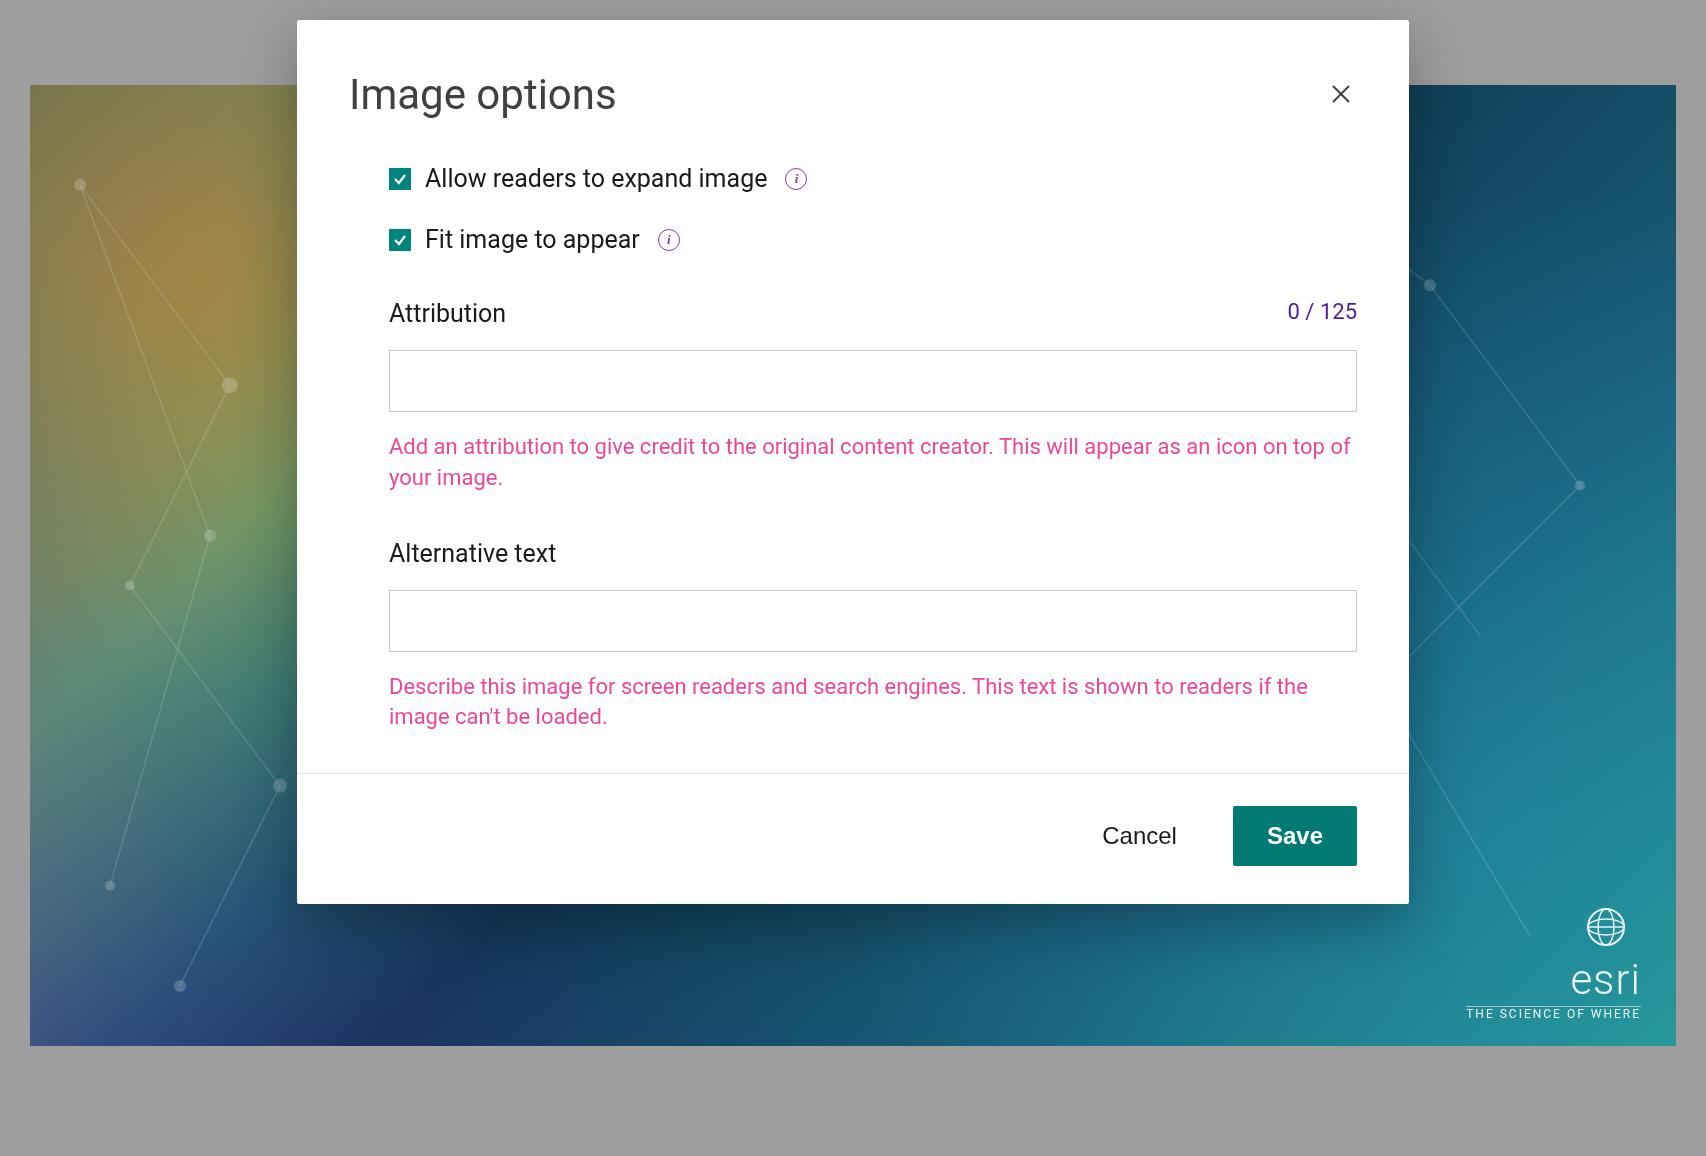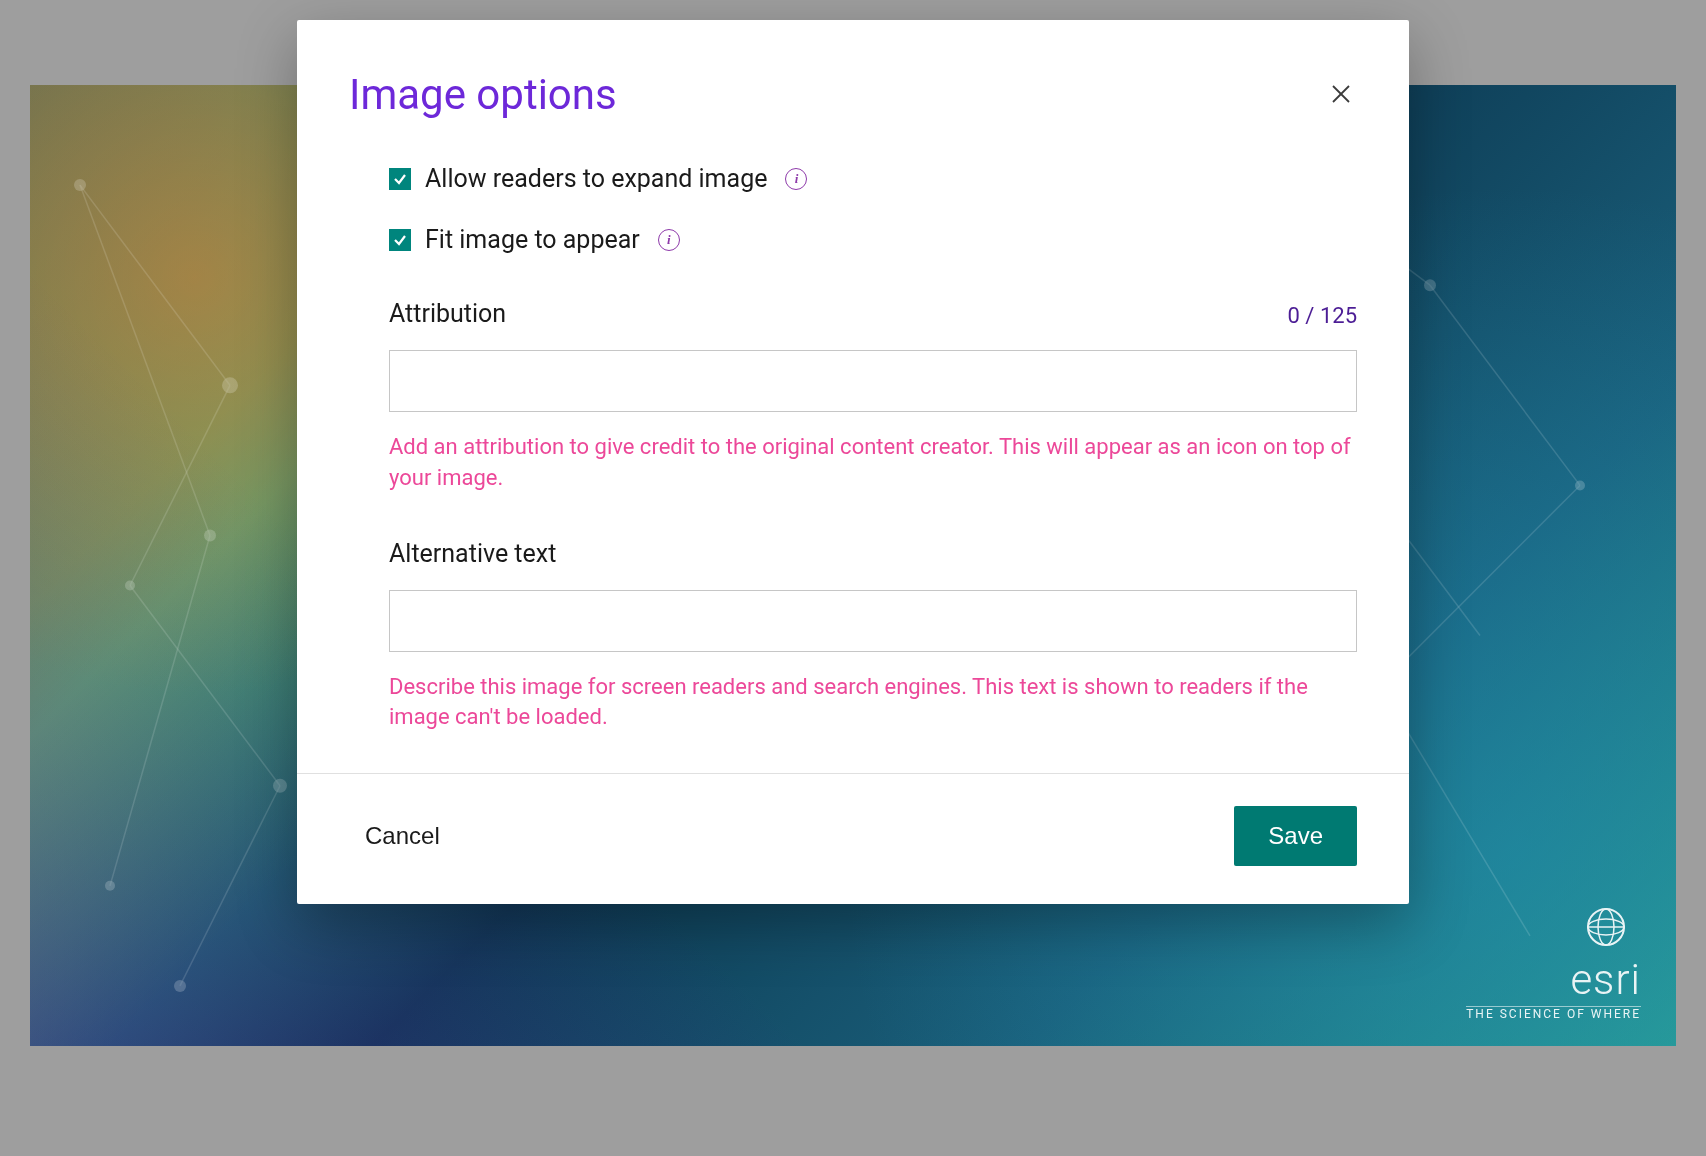--- a/index.html
+++ b/index.html
@@ -95,21 +95,21 @@
     .modal-header {
       padding: 50px 52px 30px 52px;
       display: flex;
       justify-content: space-between;
       align-items: flex-start;
     }
 
     .modal-title {
       font-size: 42px;
       font-weight: 400;
-      color: #6d28d9;
+      color: #404040;
     }
 
     .close-btn {
       cursor: pointer;
       width: 32px;
       height: 32px;
       display: flex;
       align-items: center;
       justify-content: center;
       margin-top: 8px;
@@ -160,21 +160,21 @@
       margin-left: 4px;
     }
 
     .field-section {
       margin-top: 45px;
     }
 
     .field-header {
       display: flex;
       justify-content: space-between;
-      align-items: flex-end;
+      align-items: flex-start;
       margin-bottom: 22px;
     }
 
     .field-label {
       font-size: 25px;
       color: #1a1a1a;
     }
 
     .char-count {
       font-size: 22px;
@@ -195,42 +195,43 @@
       margin-top: 20px;
       font-size: 22px;
       color: #ec4899;
       line-height: 1.4;
     }
 
     .modal-footer {
       border-top: 1px solid #e0e0e0;
       padding: 32px 52px 38px 52px;
       display: flex;
-      justify-content: space-between;
-      gap: 28px;
+      justify-content: flex-end;
+      gap: 40px;
       align-items: center;
     }
 
     .btn-cancel {
       font-size: 24px;
       color: #1a1a1a;
       background: none;
       border: none;
       cursor: pointer;
       padding: 14px 16px;
     }
 
     .btn-save {
       font-size: 24px;
       color: white;
       background: #007a72;
       border: none;
       cursor: pointer;
       padding: 16px 34px;
       border-radius: 2px;
+      font-weight: bold;
     }
   </style>
 </head>
 <body>
 
 <div class="background-image">
   <div class="bg-overlay"></div>
   <svg class="bg-network" viewBox="0 0 1646 960" preserveAspectRatio="none">
     <g stroke="rgba(255,255,255,0.35)" stroke-width="1.5" fill="none">
       <line x1="50" y1="100" x2="200" y2="300"></line>

